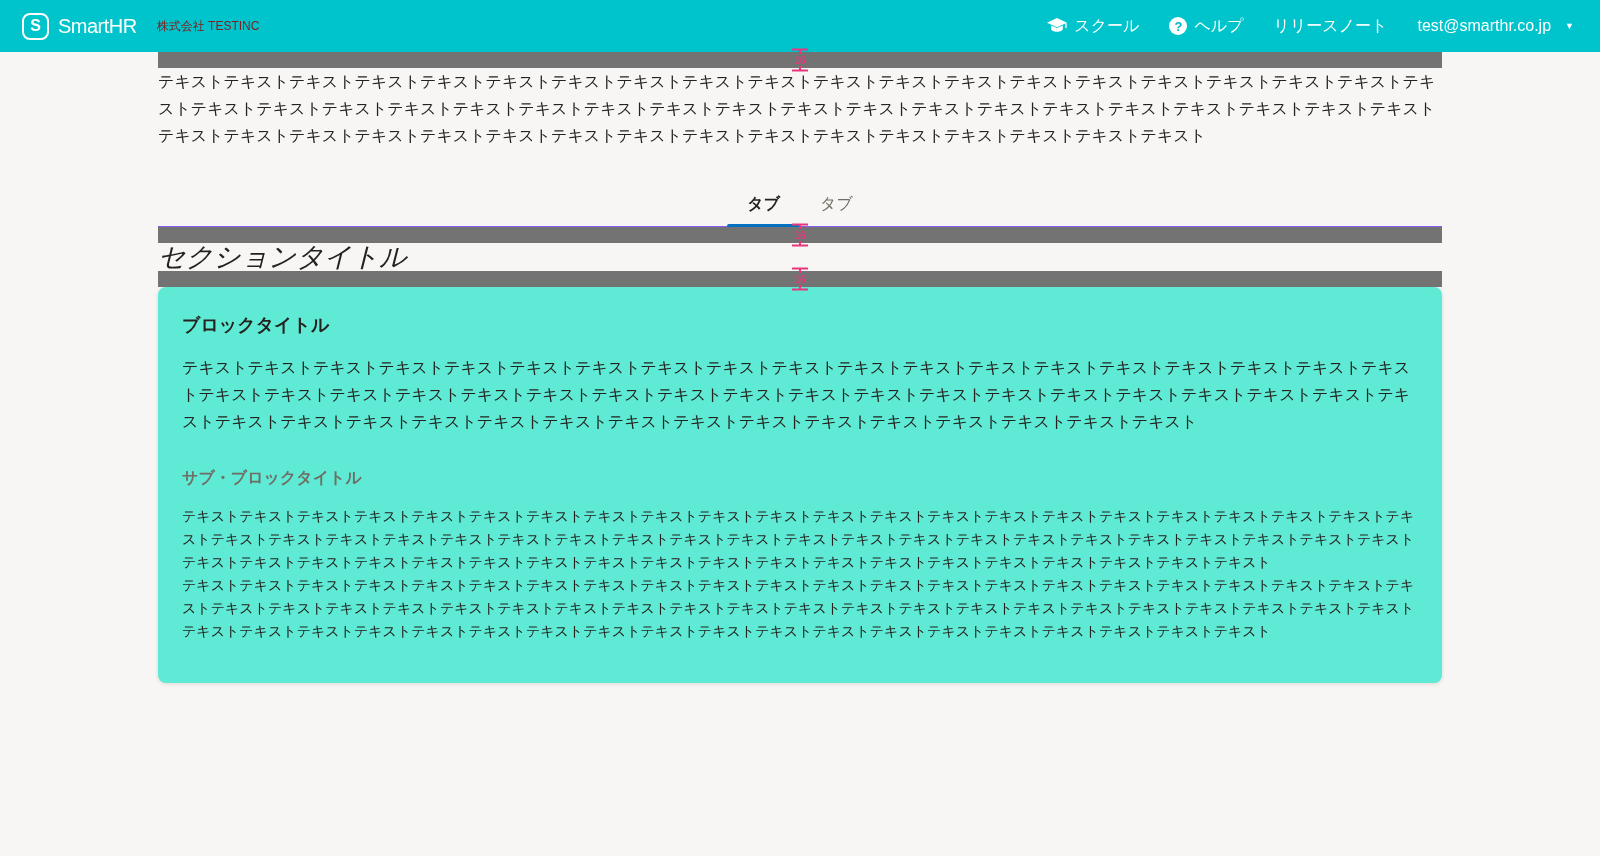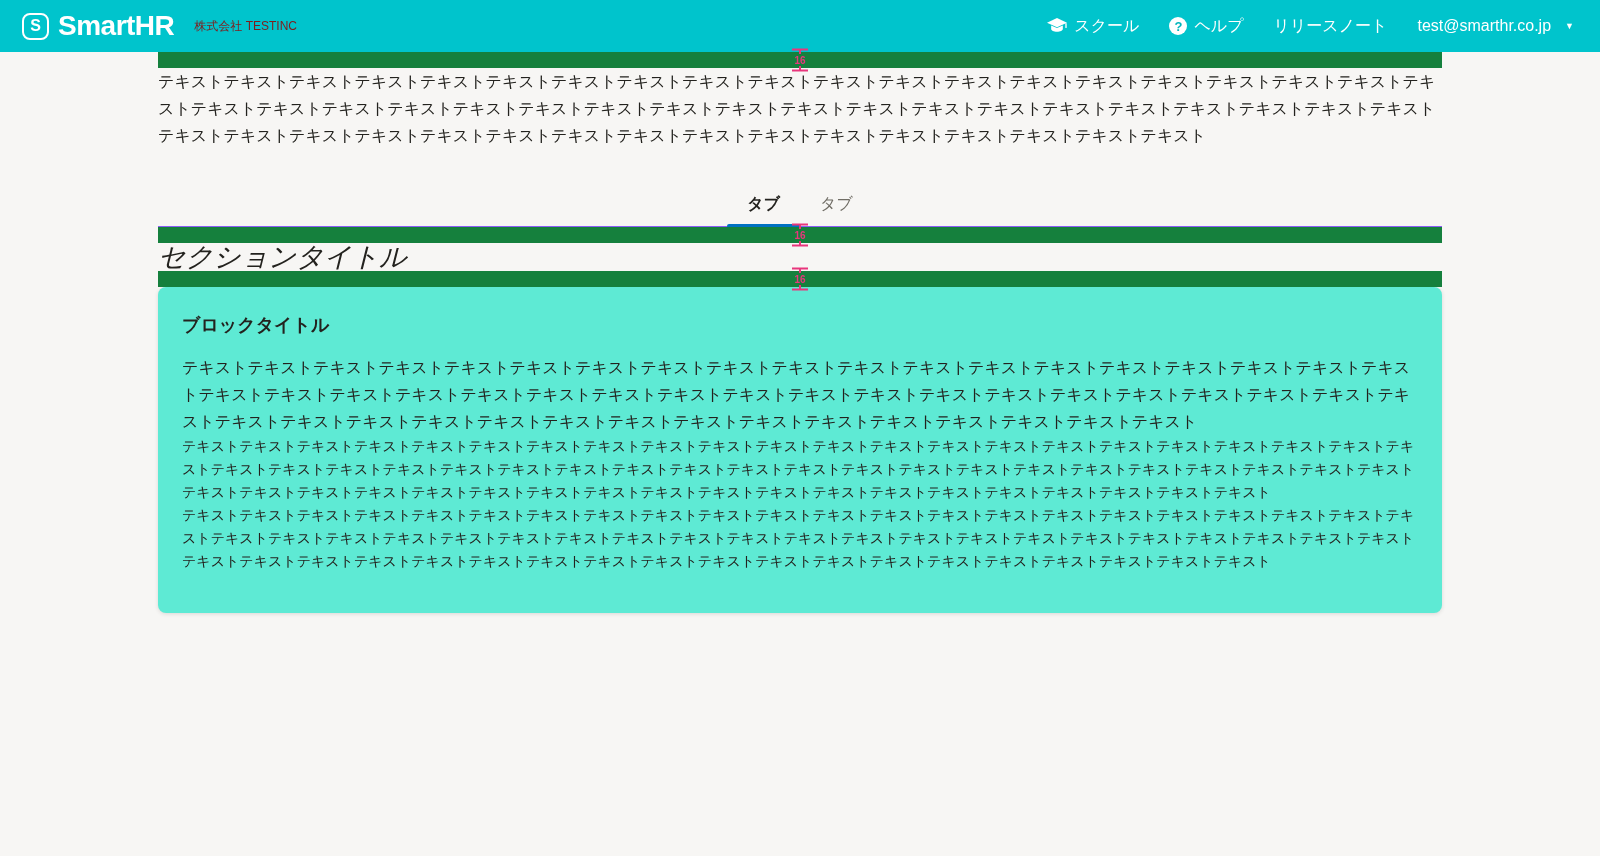--- a/index.html
+++ b/index.html
@@ -24,40 +24,40 @@
   }
   .header-left { display: flex; align-items: center; gap: 20px; }
   .logo { display: flex; align-items: center; gap: 9px; color: #fff; text-decoration: none; cursor: pointer; }
   .logo-mark {
     width: 27px; height: 27px;
     border: 2.5px solid #fff;
     border-radius: 8px;
     display: flex; align-items: center; justify-content: center;
     font-weight: bold; font-size: 16px; line-height: 1;
   }
-  .logo-text { font-size: 28px; font-weight: bold; letter-spacing: -0.5px; }
+  .logo-text { font-size: 20px; font-weight: normal; letter-spacing: -0.5px; }
   .company { color: #7f1d1d; font-size: 12px; }
   .header-nav { display: flex; align-items: center; gap: 30px; }
   .header-nav a {
     color: #fff; font-size: 16px; text-decoration: none;
     display: flex; align-items: center; gap: 7px; cursor: pointer;
   }
   .help-icon {
     width: 18px; height: 18px; border-radius: 50%;
     background: #fff; color: #00b5bc;
     font-weight: bold; font-size: 13px; line-height: 1;
     display: inline-flex; align-items: center; justify-content: center;
   }
   .caret { font-size: 9px; margin-left: 7px; }
 
   
   .container { width: 1284px; margin: 0 auto; }
   .page-title { font-size: 26px; font-weight: normal; line-height: 34px; margin: 33px 0 2px; }
 
-  .spacing-bar { height: 16px; background: #15803d; position: relative; }
+  .spacing-bar { height: 16px; background: #737373; position: relative; }
   .measure { position: absolute; left: 50%; top: 50%; transform: translate(-50%, -50%); display: block; }
   .measure line { stroke: #e8367c; stroke-width: 2; }
   .measure text { fill: #e8367c; font-size: 10px; font-weight: bold; font-family: "Liberation Sans", "DejaVu Sans", sans-serif; }
 
   .body-text { font-size: 16px; line-height: 27px; margin: 0; }
 
   .tab-bar { margin-top: 32px; display: flex; border-bottom: 1px solid #8b5cf6; justify-content: center; }
   .tab {
     appearance: none; background: none; border: none;
     font: inherit; font-size: 16px; line-height: 21px;
@@ -155,18 +155,19 @@
       <text x="12" y="15.5" text-anchor="middle">16</text>
       <line x1="12" y1="18" x2="12" y2="22.5"></line>
       <line x1="4" y1="22.5" x2="20" y2="22.5"></line>
     </svg>
   </div>
 
   <section class="card">
     <h3>ブロックタイトル</h3>
     <p class="body-text">テキストテキストテキストテキストテキストテキストテキストテキストテキストテキストテキストテキストテキストテキストテキストテキストテキストテキストテキストテキストテキストテキストテキストテキストテキストテキストテキストテキストテキストテキストテキストテキストテキストテキストテキストテキストテキストテキストテキストテキストテキストテキストテキストテキストテキストテキストテキストテキストテキストテキストテキストテキストテキスト</p>
 
+    <h4>サブ・ブロックタイトル</h4>
     <p class="body-text small">テキストテキストテキストテキストテキストテキストテキストテキストテキストテキストテキストテキストテキストテキストテキストテキストテキストテキストテキストテキストテキストテキストテキストテキストテキストテキストテキストテキストテキストテキストテキストテキストテキストテキストテキストテキストテキストテキストテキストテキストテキストテキストテキストテキストテキストテキストテキストテキストテキストテキストテキストテキストテキストテキストテキストテキストテキストテキストテキストテキストテキストテキスト</p>
 
     <p class="body-text small">テキストテキストテキストテキストテキストテキストテキストテキストテキストテキストテキストテキストテキストテキストテキストテキストテキストテキストテキストテキストテキストテキストテキストテキストテキストテキストテキストテキストテキストテキストテキストテキストテキストテキストテキストテキストテキストテキストテキストテキストテキストテキストテキストテキストテキストテキストテキストテキストテキストテキストテキストテキストテキストテキストテキストテキストテキストテキストテキストテキストテキストテキスト</p>
   </section>
 
 </main>
 
 </body></html>

